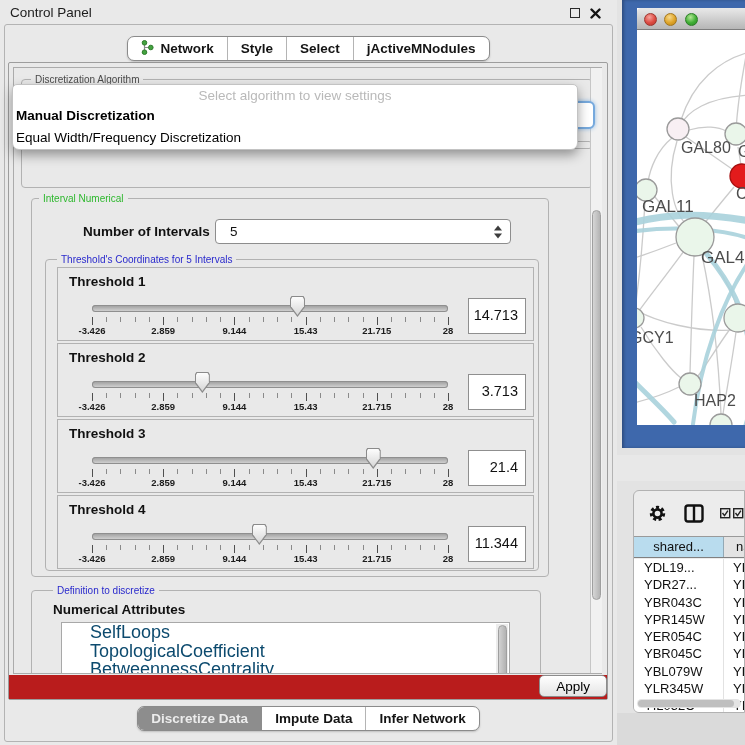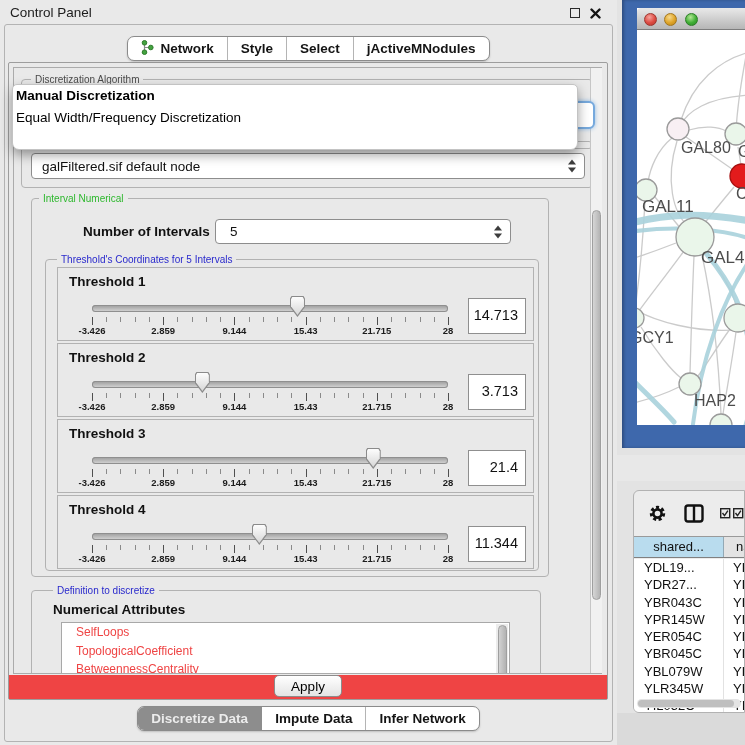--- a/index.html
+++ b/index.html
@@ -23,21 +23,21 @@
   .tab{display:flex;align-items:center;gap:6px;padding:0 13px;font-size:13.5px;font-weight:bold;color:#141414;cursor:default;white-space:nowrap}
   .tab + .tab{border-left:1px solid #b4b4b4}
   .tab.selected{background:#8d8d8d;color:#ececec;border-left-color:#8d8d8d}
   .tab.selected + .tab{border-left-color:#8d8d8d}
 
   
   .vp{position:absolute;left:13px;top:67px;width:589px;height:607px;border:1px solid #ababab;overflow:hidden;background:#e9e9e9}
   .vp-inner{position:absolute;left:-13px;top:-67px;width:617px;height:745px}
   .vscroll{position:absolute;left:590px;top:68px;width:12px;height:605px;background:#f1f1f1;border-left:1px solid #c6c6c6;z-index:6}
   .vscroll .vthumb{position:absolute;left:1px;top:142px;width:9px;height:390px;border:1px solid #9f9f9f;border-radius:5px;background:linear-gradient(90deg,#d6d6d6,#b4b4b4)}
-  .bottom-strip{position:absolute;left:9px;top:675px;width:598px;height:24px;background:#ef4444;display:flex;justify-content:center;align-items:flex-start;z-index:7}
+  .bottom-strip{position:absolute;left:9px;top:675px;width:598px;height:24px;background:#b91c1c;display:flex;justify-content:flex-end;align-items:flex-start;z-index:7}
   .btn{height:22px;padding:0 16px;border:1px solid #8c8c8c;border-radius:5px;background:linear-gradient(#ffffff,#e4e4e4);font-size:13.5px;font-family:"Liberation Sans",sans-serif}
 
   .group{position:absolute;border:1px solid #b2b2b2;border-radius:4px;background:transparent}
   .gtitle{position:absolute;background:#e9e9e9;padding:0 4px;font-size:10px;line-height:15px;white-space:nowrap;z-index:2}
   .gtitle.green{color:#2eb82e}
   .gtitle.blue{color:#2929cc}
   .gtitle.dark{color:#4a4a4a}
 
   .combo{position:absolute;background:#fff;border:1px solid #8d8d8d;border-radius:4px;font-size:13.5px;display:flex;align-items:center;padding-left:10px;color:#111}
   .spin{position:absolute;right:7px;top:50%;transform:translateY(-50%);width:9px;height:13px}
@@ -59,21 +59,21 @@
   .track{position:absolute;left:34px;top:37px;width:356px;height:7px;border-radius:4px;background:linear-gradient(#9a9a9a,#d8d8d8);box-shadow:inset 0 0 0 1px #8f8f8f}
   .tick{position:absolute;width:1px;background:#8a8a8a;top:49px;height:5px}
   .tick.major{height:8px;background:#4f4f4f}
   .ticklabel{position:absolute;top:57px;font-size:9.5px;font-weight:bold;transform:translateX(-50%);color:#1b1b1b;white-space:nowrap}
   .thumb{position:absolute;top:28px;width:15px;height:21px;clip-path:polygon(10% 0,90% 0,100% 12%,100% 52%,50% 100%,0 52%,0 12%);background:#8b8b8b;z-index:3}
   .thumb::after{content:"";position:absolute;left:1px;top:1px;right:1px;bottom:2px;clip-path:polygon(10% 0,90% 0,100% 12%,100% 52%,50% 100%,0 52%,0 12%);background:linear-gradient(#fdfdfd,#d7d7d7)}
   .vbox{position:absolute;left:410px;top:30px;width:58px;height:36px;background:#fff;border:1px solid #8f8f8f;font-size:14.5px;text-align:right;line-height:33px;padding-right:7px}
 
   
   .listbox{position:absolute;left:60px;top:621px;width:449px;height:70px;background:#fff;border:1px solid #a8a8a8}
-  .listbox .li{height:18.5px;line-height:18.5px;padding-left:14px;font-size:12px;color:#ef4444;white-space:nowrap}
+  .listbox .li{height:18.5px;line-height:18.5px;padding-left:28px;font-size:18px;color:#0c4a6e;white-space:nowrap}
   .list-scroll{position:absolute;right:1px;top:1px;width:12px;height:66px;background:#ececec}
   .list-scroll .vthumb2{position:absolute;left:1.5px;top:1px;width:9px;height:60px;border:1px solid #9f9f9f;border-radius:5px;background:linear-gradient(90deg,#d2d2d2,#b2b2b2)}
 
   .bold-label{position:absolute;font-weight:bold;font-size:13.5px;white-space:nowrap}
 
   
   .right{position:absolute;left:617px;top:0;width:128px;height:745px;background:#e3e3e3}
   .blueframe{position:absolute;left:5px;top:0;width:123px;height:448px;background:#3e68ac;box-shadow:inset 2px 0 3px rgba(0,0,0,.25)}
   .macwin{position:absolute;left:15px;top:8px;width:113px;height:417px;background:#fff}
   .mac-titlebar{position:absolute;left:0;top:0;width:113px;height:22px;background:linear-gradient(#e9e9e9,#b6b6b6);border-bottom:1px solid #7d7d7d;border-radius:4px 0 0 0}
@@ -143,24 +143,20 @@
 
     <div class="vp">
       <div class="vp-inner">
 
         <div class="group" style="left:20px;top:78px;width:572px;height:70px"></div>
         <div class="gtitle dark" style="left:30px;top:71px">Discretization Algorithm</div>
         <div class="focus-combo"></div>
 
         <div class="group" style="left:20px;top:140px;width:572px;height:47px"></div>
         <div class="gtitle" style="left:28px;top:133px;color:#111">Table Data</div>
-        <div class="combo" style="left:30px;top:152px;width:554px;height:26px">
-          <span>galFiltered.sif default node</span>
-          <span class="spin"></span>
-        </div>
 
         <div class="group" style="left:30px;top:197px;width:518px;height:379px"></div>
         <div class="gtitle green" style="left:38px;top:190px">Interval Numerical</div>
 
         <div class="bold-label" style="left:82px;top:223px">Number of Intervals</div>
         <div class="combo" style="left:214px;top:218px;width:296px;height:25px;padding-left:14px">
           <span>5</span>
           <span class="spin"></span>
         </div>
 
@@ -354,20 +350,21 @@
           <div class="tab">
             <span>Impute Data</span>
           </div>
           <div class="tab">
             <span>Infer Network</span>
           </div>
         </div>
     </div>
 
     <div class="popup" id="algo-popup">
+        <div class="ph">Select algorithm to view settings</div>
         <div class="it bold">Manual Discretization</div>
         <div class="it">Equal Width/Frequency Discretization</div>
       </div>
   </section>
 
   <section class="right">
     <div class="blueframe">
       <div class="macwin">
         <div class="mac-titlebar">
           <span class="light red"></span>

